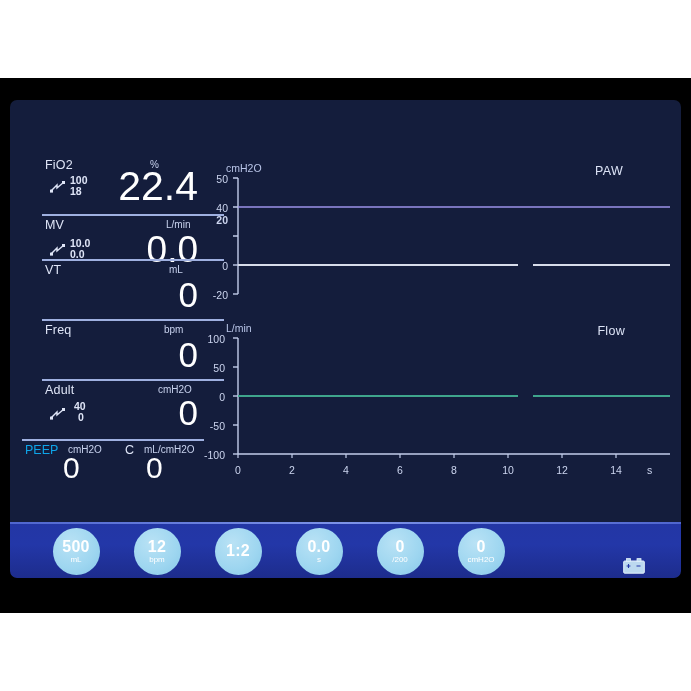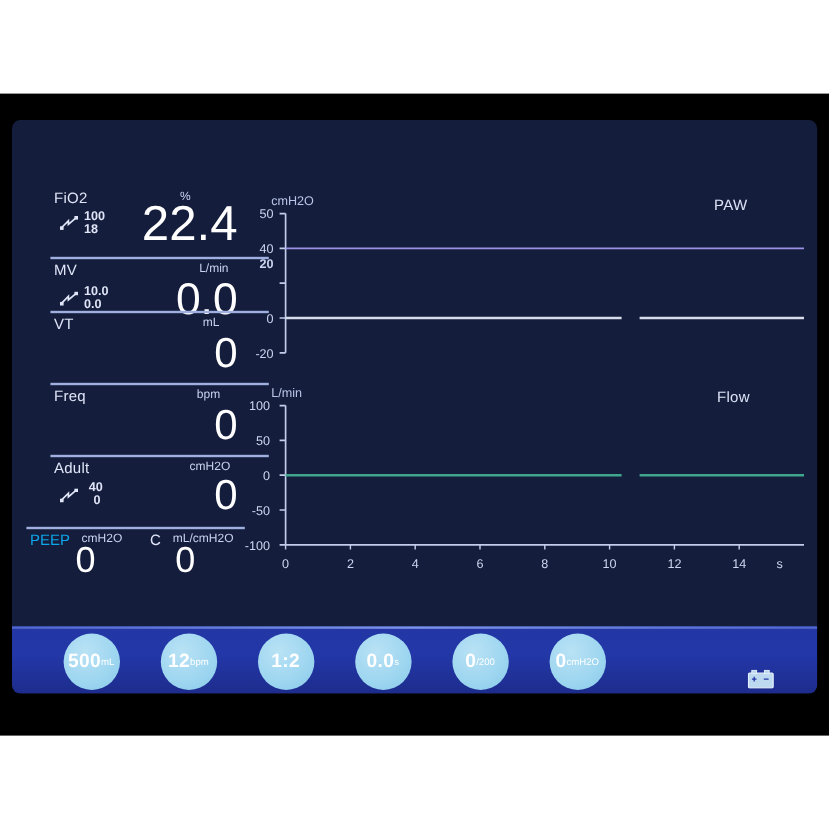--- a/index.html
+++ b/index.html
@@ -128,21 +128,21 @@
     position:absolute; left:0; top:0; width:671px; height:2px;
     background:linear-gradient(90deg,#4f66cf 0%,#7d93e8 50%,#4f66cf 100%);
   }
   .setting{
     position:absolute; top:6px; width:88px;
     display:flex; flex-direction:column; align-items:center;
   }
   .setting-knob{
     width:47px; height:47px; border-radius:50%;
     background:radial-gradient(circle at 38% 32%, #b9e2f5 0%, #9ed6f0 58%, #87c8e8 100%);
-    display:flex; flex-direction:row; align-items:center; justify-content:center;
+    display:flex; flex-direction:column; align-items:center; justify-content:center;
     line-height:1;
   }
   .knob-value{ color:#ffffff; font-size:16px; font-weight:bold; letter-spacing:.3px; }
   .knob-unit{ color:#ffffff; font-size:8px; margin-top:1px; }
   #battery-icon{ position:absolute; left:613px; top:36px; }
 </style>
 </head>
 <body>
 
 <div id="bezel"></div>

